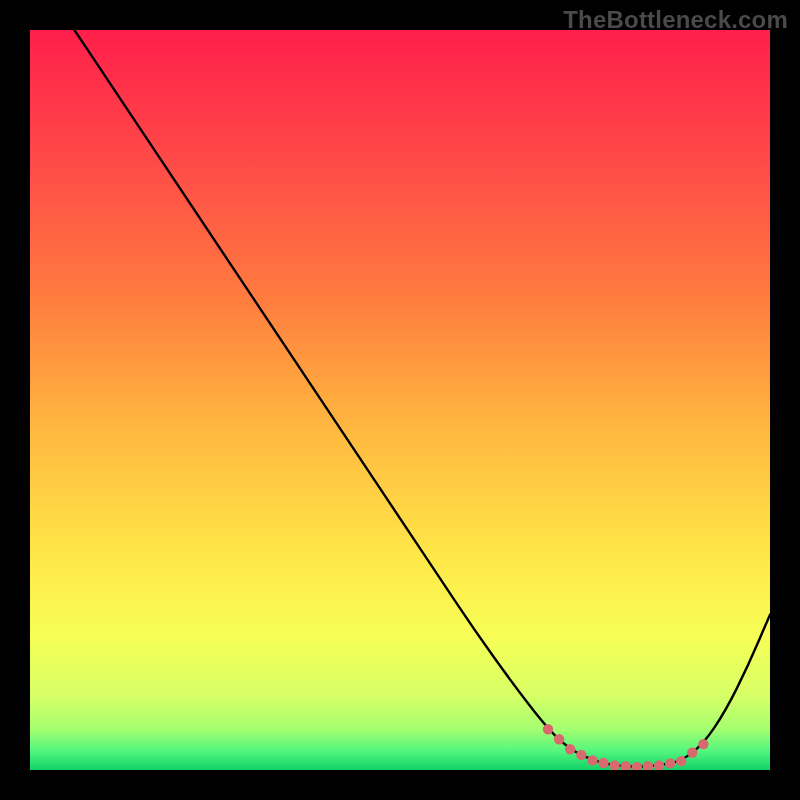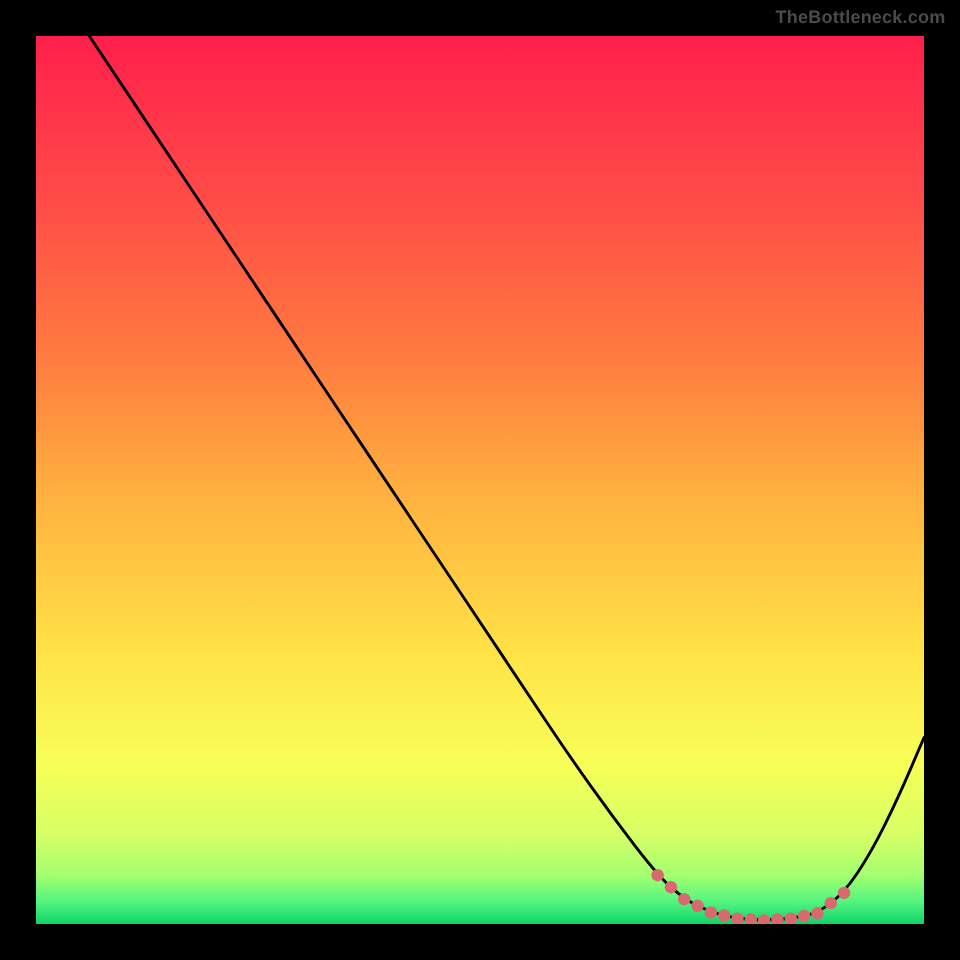--- a/index.html
+++ b/index.html
@@ -21,21 +21,21 @@
     left: 30px;
     top: 30px;
     width: 740px;
     height: 740px;
   }
   .watermark {
     position: absolute;
     top: 6px;
     right: 12px;
     font-family: Arial, Helvetica, sans-serif;
-    font-size: 15px;
+    font-size: 24px;
     font-weight: 600;
     color: #4a4a4a;
     letter-spacing: 0.2px;
     user-select: none;
   }
   svg { display: block; }
 </style>
 </head>
 <body>
 

